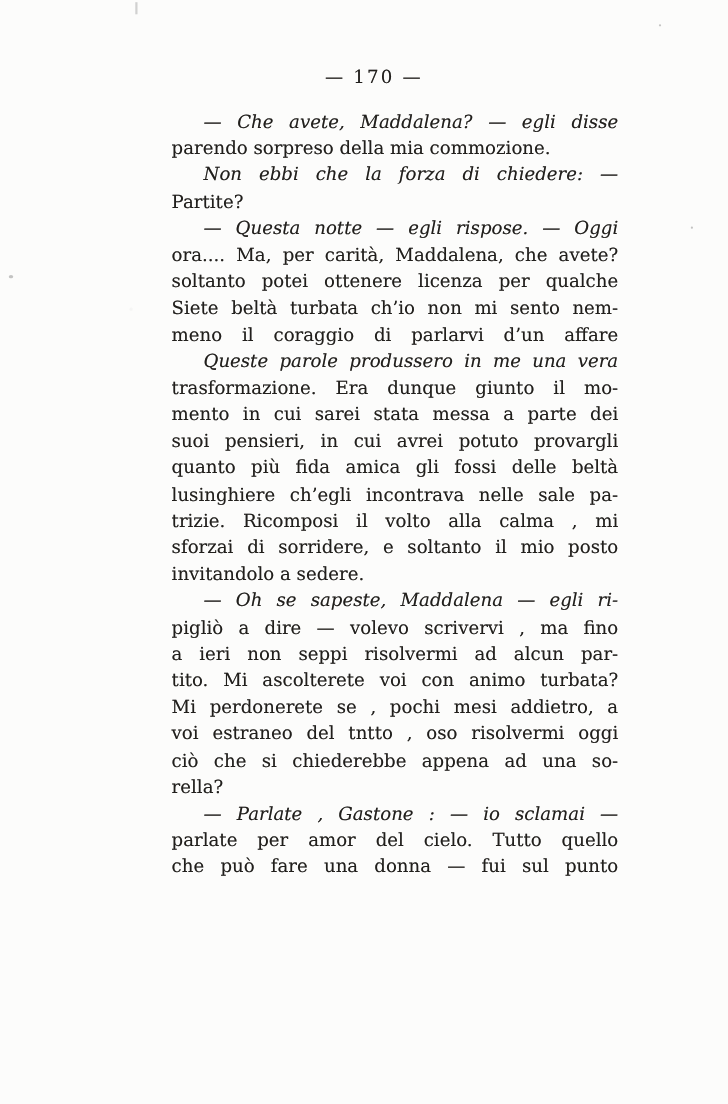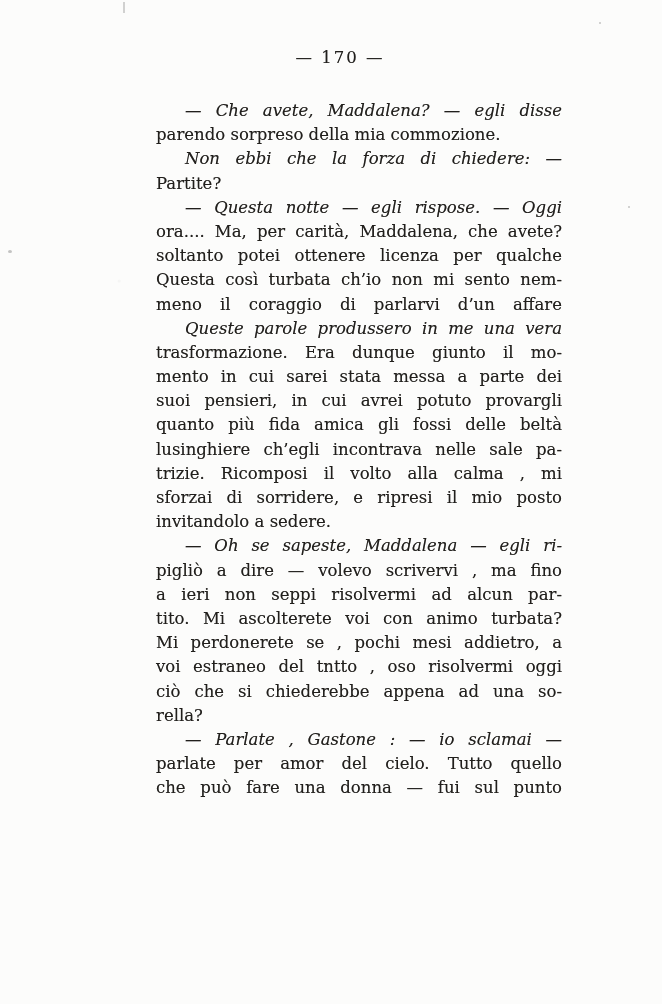--- a/index.html
+++ b/index.html
@@ -21,21 +21,21 @@
   .page {
     position: relative;
     width: 662px;
     height: 1004px;
     background:
       radial-gradient(circle at 18% 28%, rgba(120,120,120,0.05) 0 1px, transparent 2px),
       var(--paper);
   }
   .page-number {
     position: absolute;
-    top: 48px;
+    top: 60px;
     left: 130px;
     width: 420px;
     text-align: center;
     font-size: 16.5px;
     letter-spacing: 2px;
     color: var(--ink);
     text-shadow: 0 0 0.5px rgba(20,20,20,0.45);
   }
   .text-block {
     position: absolute;
@@ -84,30 +84,30 @@
   <div class="page-number">— 170 —</div>
 
   <div class="text-block">
       <div class="line indent">— Che avete, Maddalena? — egli disse</div>
       <div class="line end">parendo sorpreso della mia commozione.</div>
       <div class="line indent">Non ebbi che la forza di chiedere: —</div>
       <div class="line end">Partite?</div>
       <div class="line indent">— Questa notte — egli rispose. — Oggi</div>
       <div class="line">ora.... Ma, per carità, Maddalena, che avete?</div>
       <div class="line">soltanto potei ottenere licenza per qualche</div>
-      <div class="line">Questa così turbata ch’io non mi sento nem-</div>
+      <div class="line">Siete beltà turbata ch’io non mi sento nem-</div>
       <div class="line">meno il coraggio di parlarvi d’un affare</div>
       <div class="line indent">Queste parole produssero in me una vera</div>
       <div class="line">trasformazione. Era dunque giunto il mo-</div>
       <div class="line">mento in cui sarei stata messa a parte dei</div>
       <div class="line">suoi pensieri, in cui avrei potuto provargli</div>
       <div class="line">quanto più fida amica gli fossi delle beltà</div>
       <div class="line">lusinghiere ch’egli incontrava nelle sale pa-</div>
       <div class="line">trizie. Ricomposi il volto alla calma , mi</div>
-      <div class="line">sforzai di sorridere, e ripresi il mio posto</div>
+      <div class="line">sforzai di sorridere, e soltanto il mio posto</div>
       <div class="line end">invitandolo a sedere.</div>
       <div class="line indent">— Oh se sapeste, Maddalena — egli ri-</div>
       <div class="line">pigliò a dire — volevo scrivervi , ma fino</div>
       <div class="line">a ieri non seppi risolvermi ad alcun par-</div>
       <div class="line">tito. Mi ascolterete voi con animo turbata?</div>
       <div class="line">Mi perdonerete se , pochi mesi addietro, a</div>
       <div class="line">voi estraneo del tntto , oso risolvermi oggi</div>
       <div class="line">ciò che si chiederebbe appena ad una so-</div>
       <div class="line end">rella?</div>
       <div class="line indent">— Parlate , Gastone : — io sclamai —</div>

